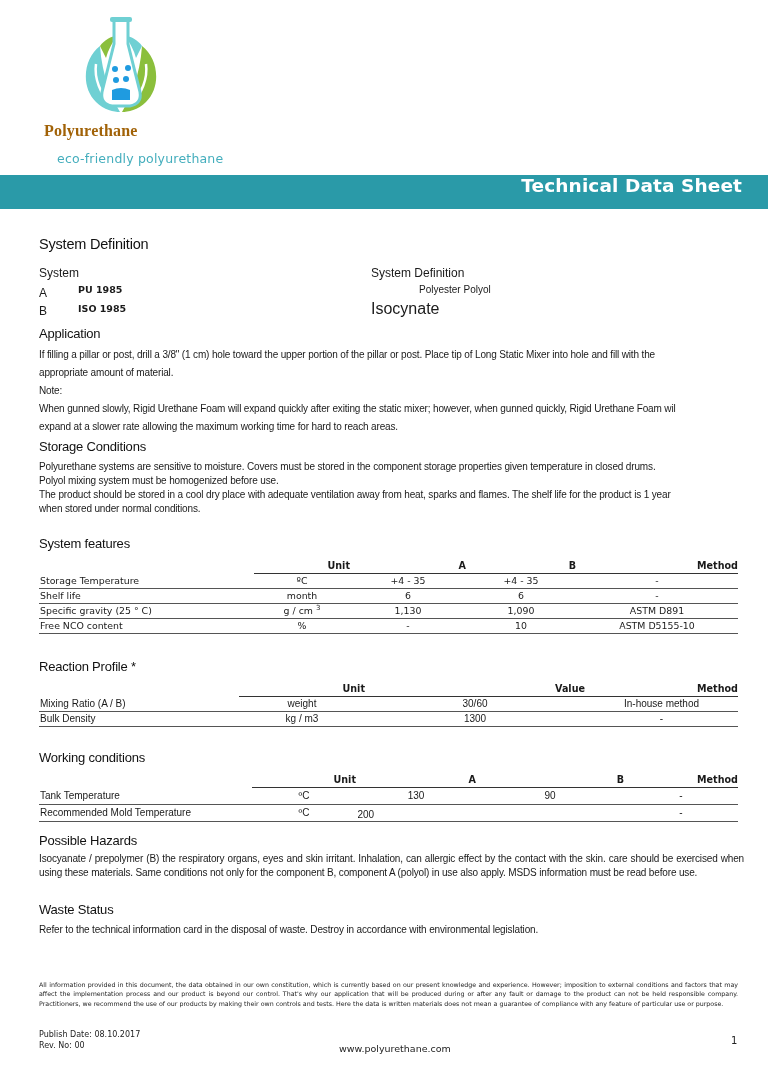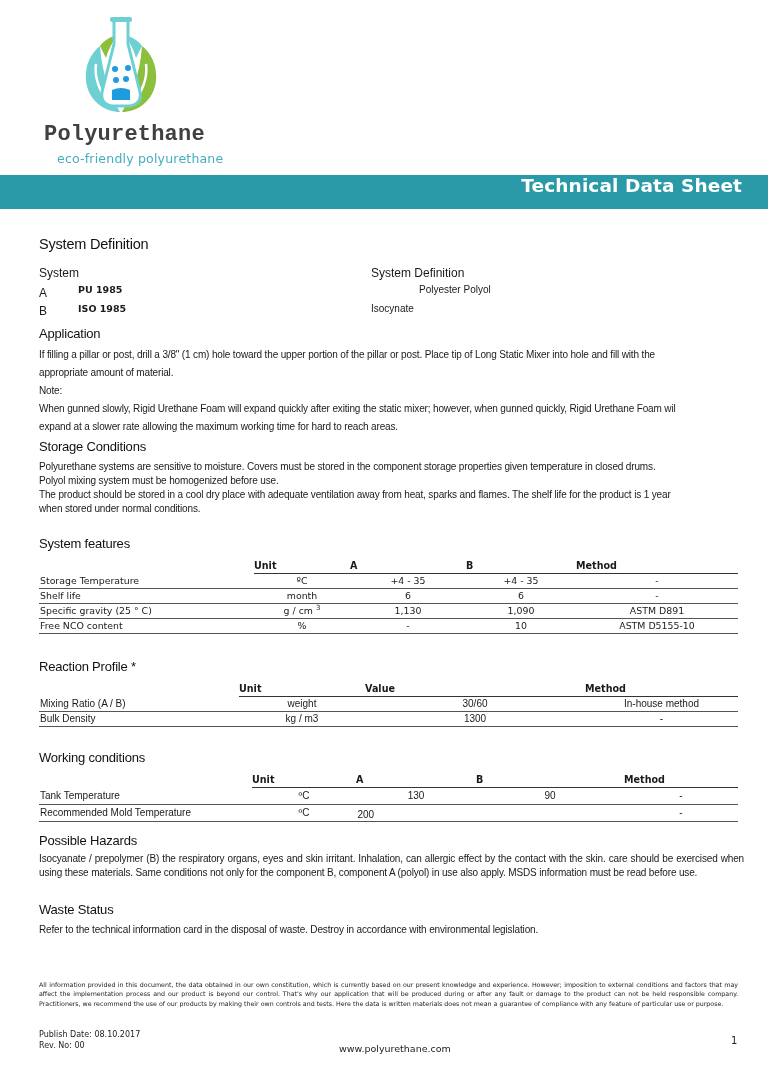--- a/index.html
+++ b/index.html
@@ -1,38 +1,38 @@
 <!DOCTYPE html>
 <html><head>
 <meta charset="utf-8">
 <style>
   * { box-sizing: border-box; margin: 0; padding: 0; }
   html, body { width: 768px; height: 1087px; background: #ffffff; overflow: hidden; }
   body { position: relative; font-family: "DejaVu Sans", sans-serif; color: #1a1a1a; }
 
   .logo { position: absolute; left: 40px; top: 14px; width: 200px; height: 160px; }
   .logo svg { position: absolute; left: 42px; top: 0; }
-  .brand-name { position: absolute; left: 4px; top: 108px; font-family: Liberation Mono, monospace; font-weight: bold; font-size: 22px; color: #404040; letter-spacing: 0.2px; }
+  .brand-name { position: absolute; left: 4px; top: 108px; font-family: Liberation Serif, serif; font-weight: bold; font-size: 16px; color: #a16207; letter-spacing: 0.2px; }
   .brand-tag { position: absolute; left: 5px; top: 137px; font-size: 12.5px; color: #44aebd; letter-spacing: 0.2px; margin-left: 12px; }
 
   .banner { position: absolute; left: 0; top: 175px; width: 768px; height: 34px; background: #2a9aa8; }
   .banner-title { position: absolute; right: 26px; top: 0; color: #ffffff; font-family: "DejaVu Sans", sans-serif; font-weight: bold; font-size: 18.5px; letter-spacing: 0.1px; }
 
   .h { position: absolute; left: 39px; font-family: "Liberation Sans", sans-serif; font-size: 13px; color: #111; letter-spacing: -0.2px; }
   .h.big { font-size: 14.5px; }
 
   .t { position: absolute; font-family: "Liberation Sans", sans-serif; font-size: 10.2px; color: #1a1a1a; line-height: 18px; }
   .para { left: 39px; width: 705px; font-family: "Liberation Sans", sans-serif; font-size: 10px; letter-spacing: -0.15px; }
   .para.tight { line-height: 14px; }
 
   .sysdef .lbl { font-family: "Liberation Sans", sans-serif; font-size: 12px; }
   .bold-mono { font-family: "DejaVu Sans", sans-serif; font-weight: bold; font-size: 9.5px; }
 
   table.spec { position: absolute; border-collapse: collapse; font-family: "DejaVu Sans", sans-serif; font-size: 9.4px; color: #1a1a1a; }
-  table.spec th { font-weight: bold; font-size: 9.6px; height: 16px; padding: 0; text-align: left; border-bottom: 1.5px solid #333; vertical-align: bottom; padding-bottom: 2px; }
+  table.spec th { font-weight: bold; font-size: 9.6px; height: 16px; padding: 0; text-align: right; border-bottom: 1.5px solid #333; vertical-align: bottom; padding-bottom: 2px; }
   table.spec td { height: 15px; padding: 0; text-align: center; border-bottom: 1px solid #555; vertical-align: middle; }
   table.spec td.first, table.spec th.first { text-align: left; padding-left: 1px; }
   table.spec.narrow td { font-family: "Liberation Sans", sans-serif; font-size: 10px; }
   table.spec sup { font-size: 7px; vertical-align: super; }
 
   .disclaimer { position: absolute; left: 39px; top: 980px; width: 699px; font-family: "DejaVu Sans", sans-serif; font-size: 6.3px; line-height: 9.3px; text-align: justify; color: #222; }
   .foot { position: absolute; font-family: "DejaVu Sans", sans-serif; font-size: 8px; color: #222; }
 </style>
 </head>
 <body>
@@ -69,21 +69,21 @@
 <div class="h big" style="top:236px;">System Definition</div>
 <div class="t sysdef" style="left:39px; top:264px;"><span class="lbl">System</span></div>
 <div class="t sysdef" style="left:371px; top:264px;"><span class="lbl">System Definition</span></div>
 
 <div class="t" style="left:39px; top:284px; font-size:12px;">A</div>
 <div class="t bold-mono" style="left:78px; top:281px;">PU 1985</div>
 <div class="t" style="left:371px; top:281px; font-size:10px;padding-left:48px;">Polyester Polyol</div>
 
 <div class="t" style="left:39px; top:302px; font-size:12px;">B</div>
 <div class="t bold-mono" style="left:78px; top:300px;">ISO 1985</div>
-<div class="t" style="left:371px; top:300px; font-size:10px;">Isocynate</div>
+<div class="t" style="left:371px; top:300px; font-size:16px;">Isocynate</div>
 
 <div class="h" style="top:326px;">Application</div>
 <div class="t para" style="top:346px;">
   <div>If filling a pillar or post, drill a 3/8" (1 cm) hole toward the upper portion of the pillar or post. Place tip of  Long Static Mixer into hole and fill with the</div>
   <div>appropriate amount of material.</div>
   <div>Note:</div>
   <div>When gunned slowly,  Rigid Urethane Foam will expand quickly after exiting the static mixer; however, when gunned quickly,  Rigid Urethane Foam wil</div>
   <div>expand at a slower rate allowing the maximum working time for hard to reach areas.</div>
 </div>
 

